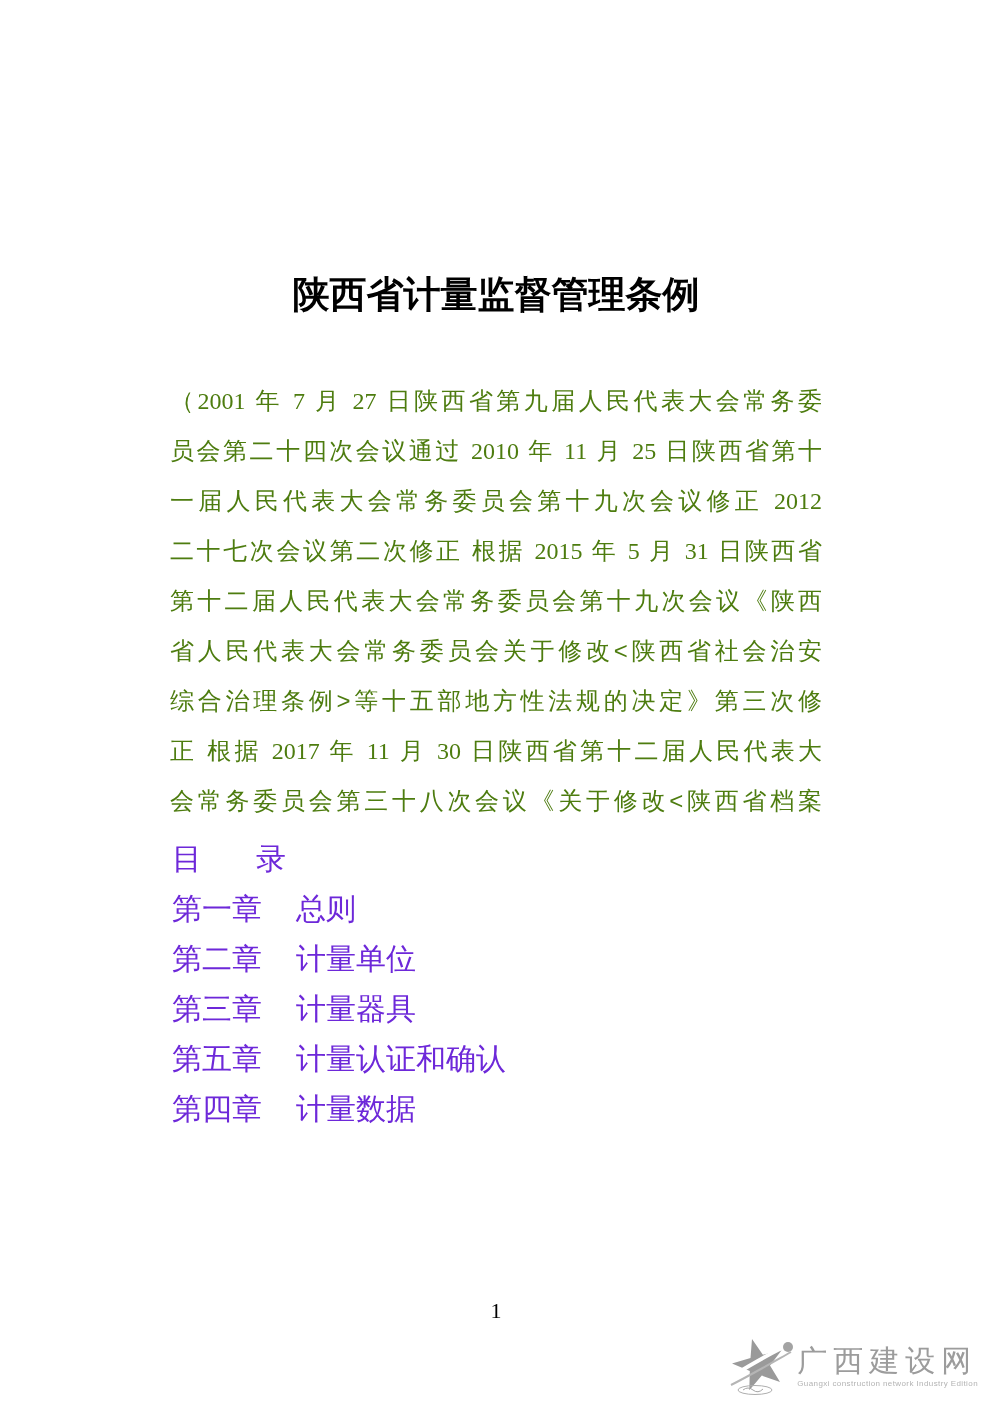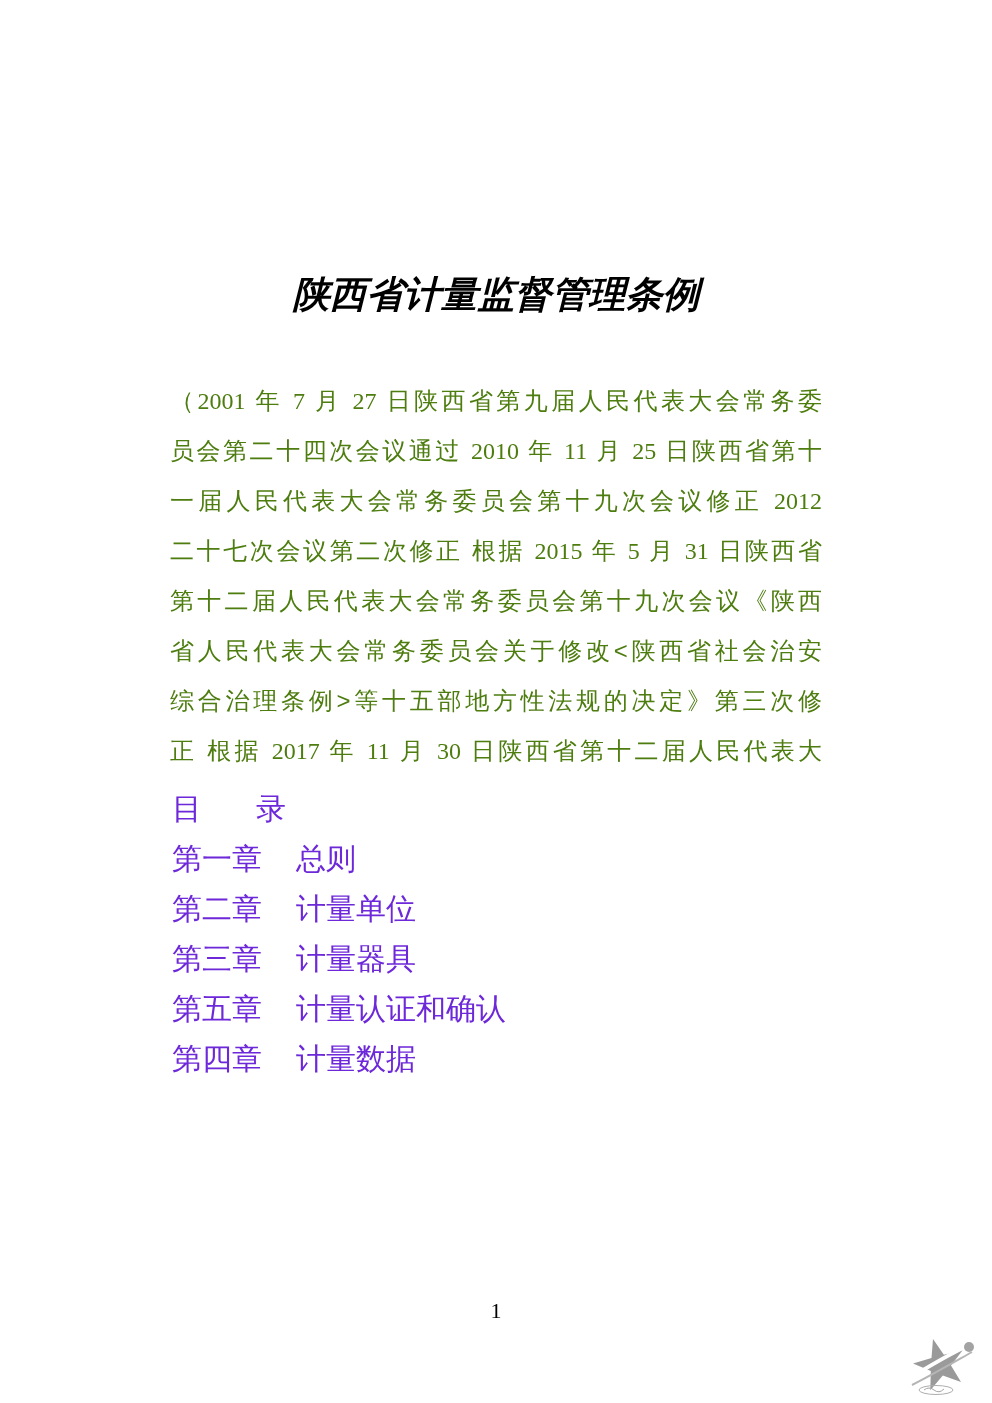--- a/index.html
+++ b/index.html
@@ -14,21 +14,20 @@
   .doc-title {
     margin: 0;
     padding-top: 272px;
     height: 46px;
     line-height: 46px;
     text-align: center;
     font-size: 37px;
     font-weight: 700;
     font-family: "Liberation Sans", sans-serif;
     color: #000;
-    font-style: italic;
   }
   .intro {
     width: 652px;
     margin: 58px 0 0 170px;
     font-size: 24px;
     line-height: 50px;
     color: #4d7c0f;
   }
   .intro-line {
     text-align: justify;
@@ -94,20 +93,21 @@
 
 <div class="intro">
   <div class="intro-line latinize">（<span class="num">2001</span> 年 <span class="num">7</span> 月 <span class="num">27</span> 日陕西省第九届人民代表大会常务委</div>
   <div class="intro-line latinize">员会第二十四次会议通过 <span class="num">2010</span> 年 <span class="num">11</span> 月 <span class="num">25</span> 日陕西省第十</div>
   <div class="intro-line latinize">一届人民代表大会常务委员会第十九次会议修正 <span class="num">2012</span></div>
   <div class="intro-line latinize">二十七次会议第二次修正 根据 <span class="num">2015</span> 年 <span class="num">5</span> 月 <span class="num">31</span> 日陕西省</div>
   <div class="intro-line latinize">第十二届人民代表大会常务委员会第十九次会议《陕西</div>
   <div class="intro-line latinize">省人民代表大会常务委员会关于修改&lt;陕西省社会治安</div>
   <div class="intro-line latinize">综合治理条例&gt;等十五部地方性法规的决定》第三次修</div>
   <div class="intro-line latinize">正 根据 <span class="num">2017</span> 年 <span class="num">11</span> 月 <span class="num">30</span> 日陕西省第十二届人民代表大</div>
+  <div class="intro-line latinize">会常务委员会第三十八次会议《关于修改&lt;陕西省档案</div>
 </div>
 
 <div class="toc">
   <div class="toc-heading">
     <span>目</span><span class="gap"></span><span>录</span>
   </div>
   <div class="toc-row">
     <span class="toc-chapter">第一章</span>
     <span class="toc-title">总则</span>
   </div>
@@ -135,13 +135,17 @@
   <svg class="logo" viewBox="0 0 72 62" aria-hidden="true">
     <polygon points="27,3.9 37.9,19.7 56.6,15.3 45,30.6 55,47 36.8,40.6 24.3,55.2 24.8,36 7,28.6 25.5,23.1" fill="#9a9a9a"></polygon>
     <path d="M2,44 C22,32 48,16 68,8" stroke="#ffffff" stroke-width="4" fill="none"></path>
     <path d="M6,50 C26,40 50,26 66,17" stroke="#b5b5b5" stroke-width="2" fill="none"></path>
     <circle cx="63" cy="12" r="5" fill="#a3a3a3"></circle>
     <g>
       <ellipse cx="30" cy="55" rx="17" ry="4.5" fill="none" stroke="#aeaeae" stroke-width="1"></ellipse>
       <path d="M18,55 Q23,51 28,55 T38,54" stroke="#a5a5a5" stroke-width="1" fill="none"></path>
     </g>
   </svg>
+  <div class="wm-text">
+    <div class="wm-cn">广西建设网</div>
+    <div class="wm-en">Guangxi construction network Industry Edition</div>
+  </div>
 </div>
 
 </body></html>

